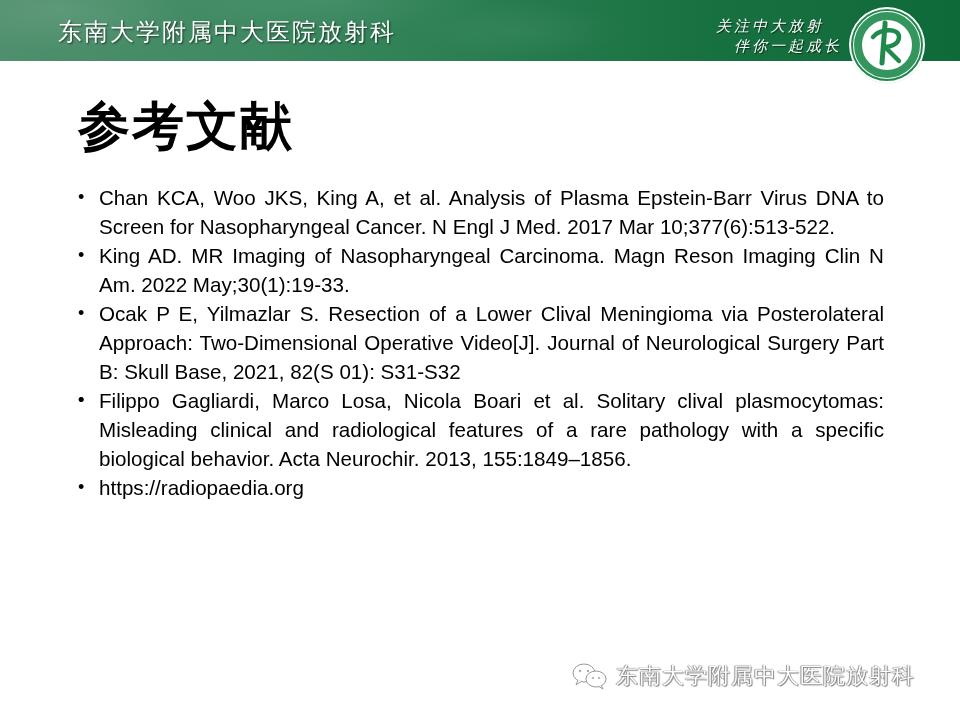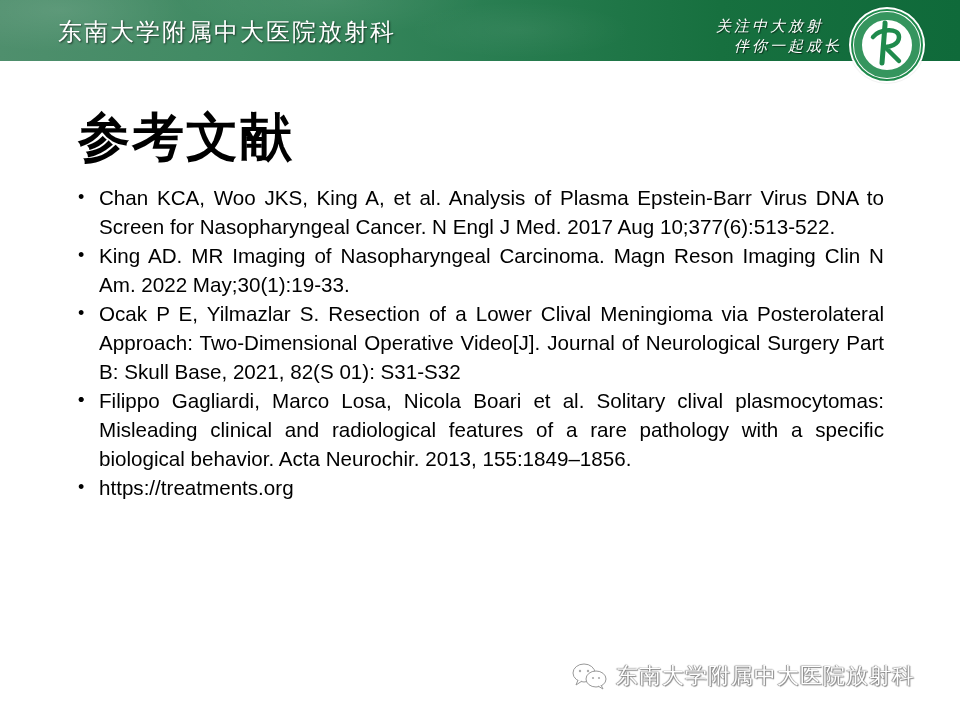--- a/index.html
+++ b/index.html
@@ -43,21 +43,20 @@
       box-shadow: 0 0 0 1px rgba(0,0,0,0.05);
     }
     .logo svg { position: absolute; left: 0; top: 0; }
 
     .page-title {
       position: absolute; left: 78px; top: 92px;
       font-family: "DejaVu Sans", sans-serif;
       font-size: 52px; font-weight: bold; color: #000000;
       letter-spacing: 2px;
       white-space: nowrap;
-      margin-top: 11px;
     }
 
     .refs {
       position: absolute; left: 78px; top: 183px; width: 806px;
       margin: 0; padding: 0; list-style: none;
       font-size: 20.6px; line-height: 29px; color: #000000;
     }
     .ref-item {
       position: relative; padding-left: 21px;
       text-align: justify; text-align-last: left;
@@ -97,40 +96,40 @@
     <path d="M24 30 C30 22, 50 20, 50 30 C50 38, 40 40, 36 40 L50 54" stroke="#1f8a4c" stroke-width="4.5" stroke-linecap="round" stroke-linejoin="round" fill="none"></path>
     <circle cx="36" cy="16" r="2.5" fill="#1f8a4c"></circle>
   </svg>
 </div>
 
 <div class="page-title">参考文献</div>
 
 <ul class="refs">
   <li class="ref-item">
     <span class="ref-bullet">•</span>
-    <span>Chan KCA, Woo JKS, King A, et al. Analysis of Plasma Epstein-Barr Virus DNA to Screen for Nasopharyngeal Cancer. N Engl J Med. 2017 Aug 10;377(6):513-522.</span>
+    <span>Chan KCA, Woo JKS, King A, et al. Analysis of Plasma Epstein-Barr Virus DNA to Screen for Nasopharyngeal Cancer. N Engl J Med. 2017 Mar 10;377(6):513-522.</span>
   </li>
   <li class="ref-item">
     <span class="ref-bullet">•</span>
     <span>King AD. MR Imaging of Nasopharyngeal Carcinoma. Magn Reson Imaging Clin N Am. 2022 May;30(1):19-33.</span>
   </li>
   <li class="ref-item">
     <span class="ref-bullet">•</span>
     <span>Ocak P E, Yilmazlar S. Resection of a Lower Clival Meningioma via Posterolateral Approach: Two-Dimensional Operative Video[J]. Journal of Neurological Surgery Part B: Skull Base, 2021, 82(S 01): S31-S32</span>
   </li>
   <li class="ref-item">
     <span class="ref-bullet">•</span>
   </li>
   <li class="ref-item">
     <span class="ref-bullet">•</span>
     <span>Filippo Gagliardi, Marco Losa, Nicola Boari et al. Solitary clival plasmocytomas: Misleading clinical and radiological features of a rare pathology with a specific biological behavior. Acta Neurochir. 2013, 155:1849–1856.</span>
   </li>
   <li class="ref-item">
     <span class="ref-bullet">•</span>
-    <span>https://treatments.org</span>
+    <span>https://radiopaedia.org</span>
   </li>
 </ul>
 
 <div class="watermark">
   <svg width="40" height="30" viewBox="0 0 40 30">
     <ellipse cx="14" cy="12" rx="11" ry="9" fill="#ffffff" stroke="#999" stroke-width="1"></ellipse>
     <path d="M8 19 L6 24 L12 20" fill="#ffffff" stroke="#999" stroke-width="1"></path>
     <circle cx="10" cy="10" r="1.2" fill="#aaa"></circle>
     <circle cx="18" cy="10" r="1.2" fill="#aaa"></circle>
     <ellipse cx="26" cy="18" rx="10" ry="8" fill="#ffffff" stroke="#999" stroke-width="1"></ellipse>

